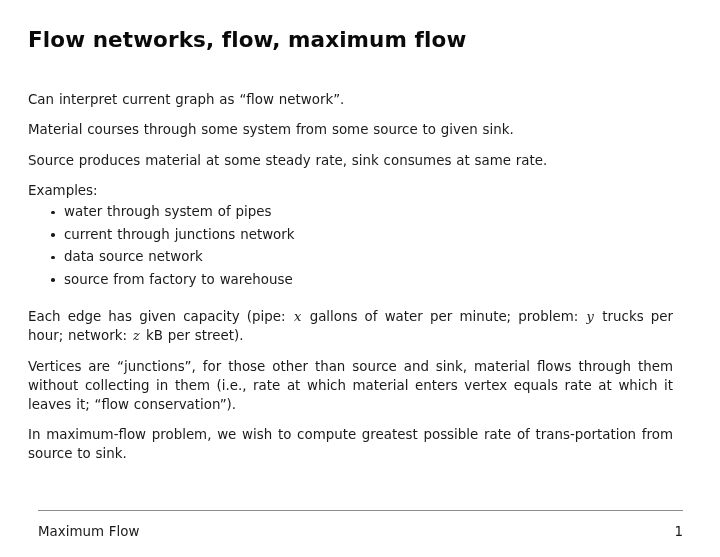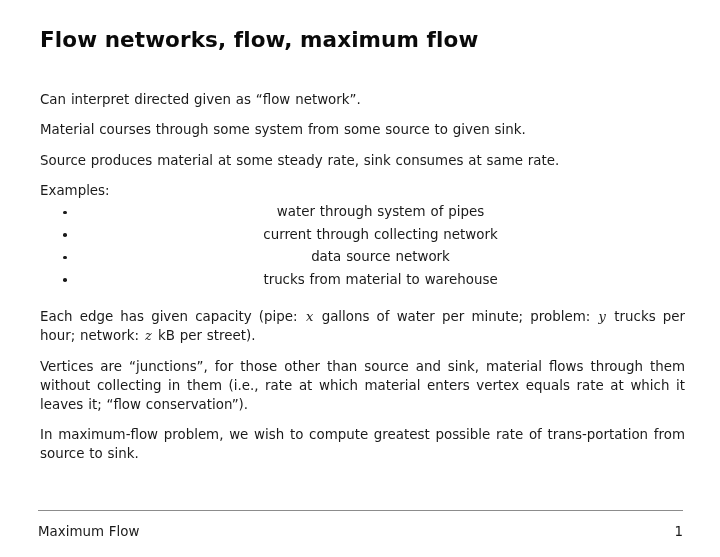--- a/index.html
+++ b/index.html
@@ -16,21 +16,21 @@
   .slide {
     position: relative;
     width: 720px;
     height: 557px;
     background: #ffffff;
     overflow: hidden;
     box-sizing: border-box;
   }
   .content {
     position: absolute;
-    left: 40px;
+    left: 28px;
     top: 0;
     width: 645px;
   }
 
   
   .slide-title {
     font-family: "DejaVu Sans", sans-serif;
     font-weight: bold;
     font-size: 21.5px;
     letter-spacing: 0.1px;
@@ -69,21 +69,20 @@
     font-style: italic;
     font-size: 13px;
     padding: 0 1.2px;
   }
 
   
   .bullets {
     list-style: none;
     margin: 4px 0 0 0;
     padding: 0;
-    text-align: center;
   }
   .bullets li {
     position: relative;
     font-size: 13.4px;
     line-height: 16px;
     color: #1a1a1a;
     padding-left: 36px;
     margin-bottom: 6.5px;
     word-spacing: 0.6px;
   }
@@ -129,44 +128,44 @@
 <body>
 
 <div class="slide">
 
   <div class="content">
 
     <h1 class="slide-title">Flow networks, flow, maximum flow</h1>
 
     <div class="body">
 
-      <p class="para">Can interpret directed given as “flow network”.</p>
+      <p class="para">Can interpret current graph as “flow network”.</p>
 
       <p class="para">Material courses through some system from some source to given sink.</p>
 
       <p class="para">Source produces material at some steady rate, sink consumes at same rate.</p>
 
       <p class="para tight nojust">Examples:</p>
 
       <ul class="bullets">
         <li>
           <span class="dot"></span>
           <span>water through system of pipes</span>
         </li>
         <li>
           <span class="dot"></span>
-          <span>current through collecting network</span>
+          <span>current through junctions network</span>
         </li>
         <li>
           <span class="dot"></span>
           <span>data source network</span>
         </li>
         <li>
           <span class="dot"></span>
-          <span>trucks from material to warehouse</span>
+          <span>source from factory to warehouse</span>
         </li>
       </ul>
 
       <div class="gap-after-list"></div>
 
       <p class="para"><span>Each edge has given capacity (pipe:</span> <span class="mathvar">x</span> <span>gallons of water per minute; problem:</span> <span class="mathvar">y</span> <span>trucks per hour; network:</span> <span class="mathvar">z</span> <span>kB per street).</span></p>
 
       <p class="para">Vertices are “junctions”, for those other than source and sink, material flows through them without collecting in them (i.e., rate at which material enters vertex equals rate at which it leaves it; “flow conservation”).</p>
 
       <p class="para"><span>In</span> <b>maximum-flow problem</b><span>, we wish to compute greatest possible rate of trans-portation from source to sink.</span></p>

